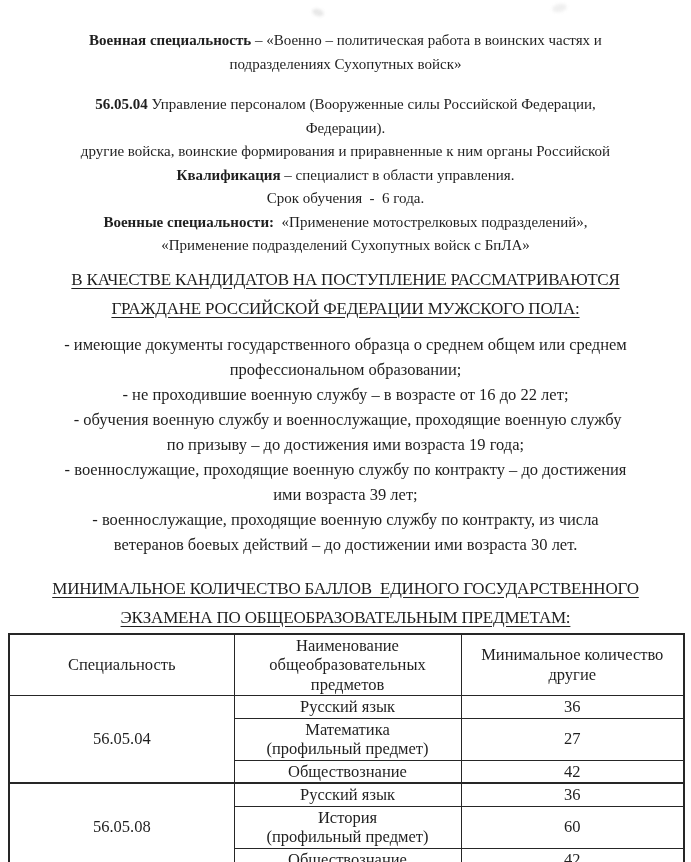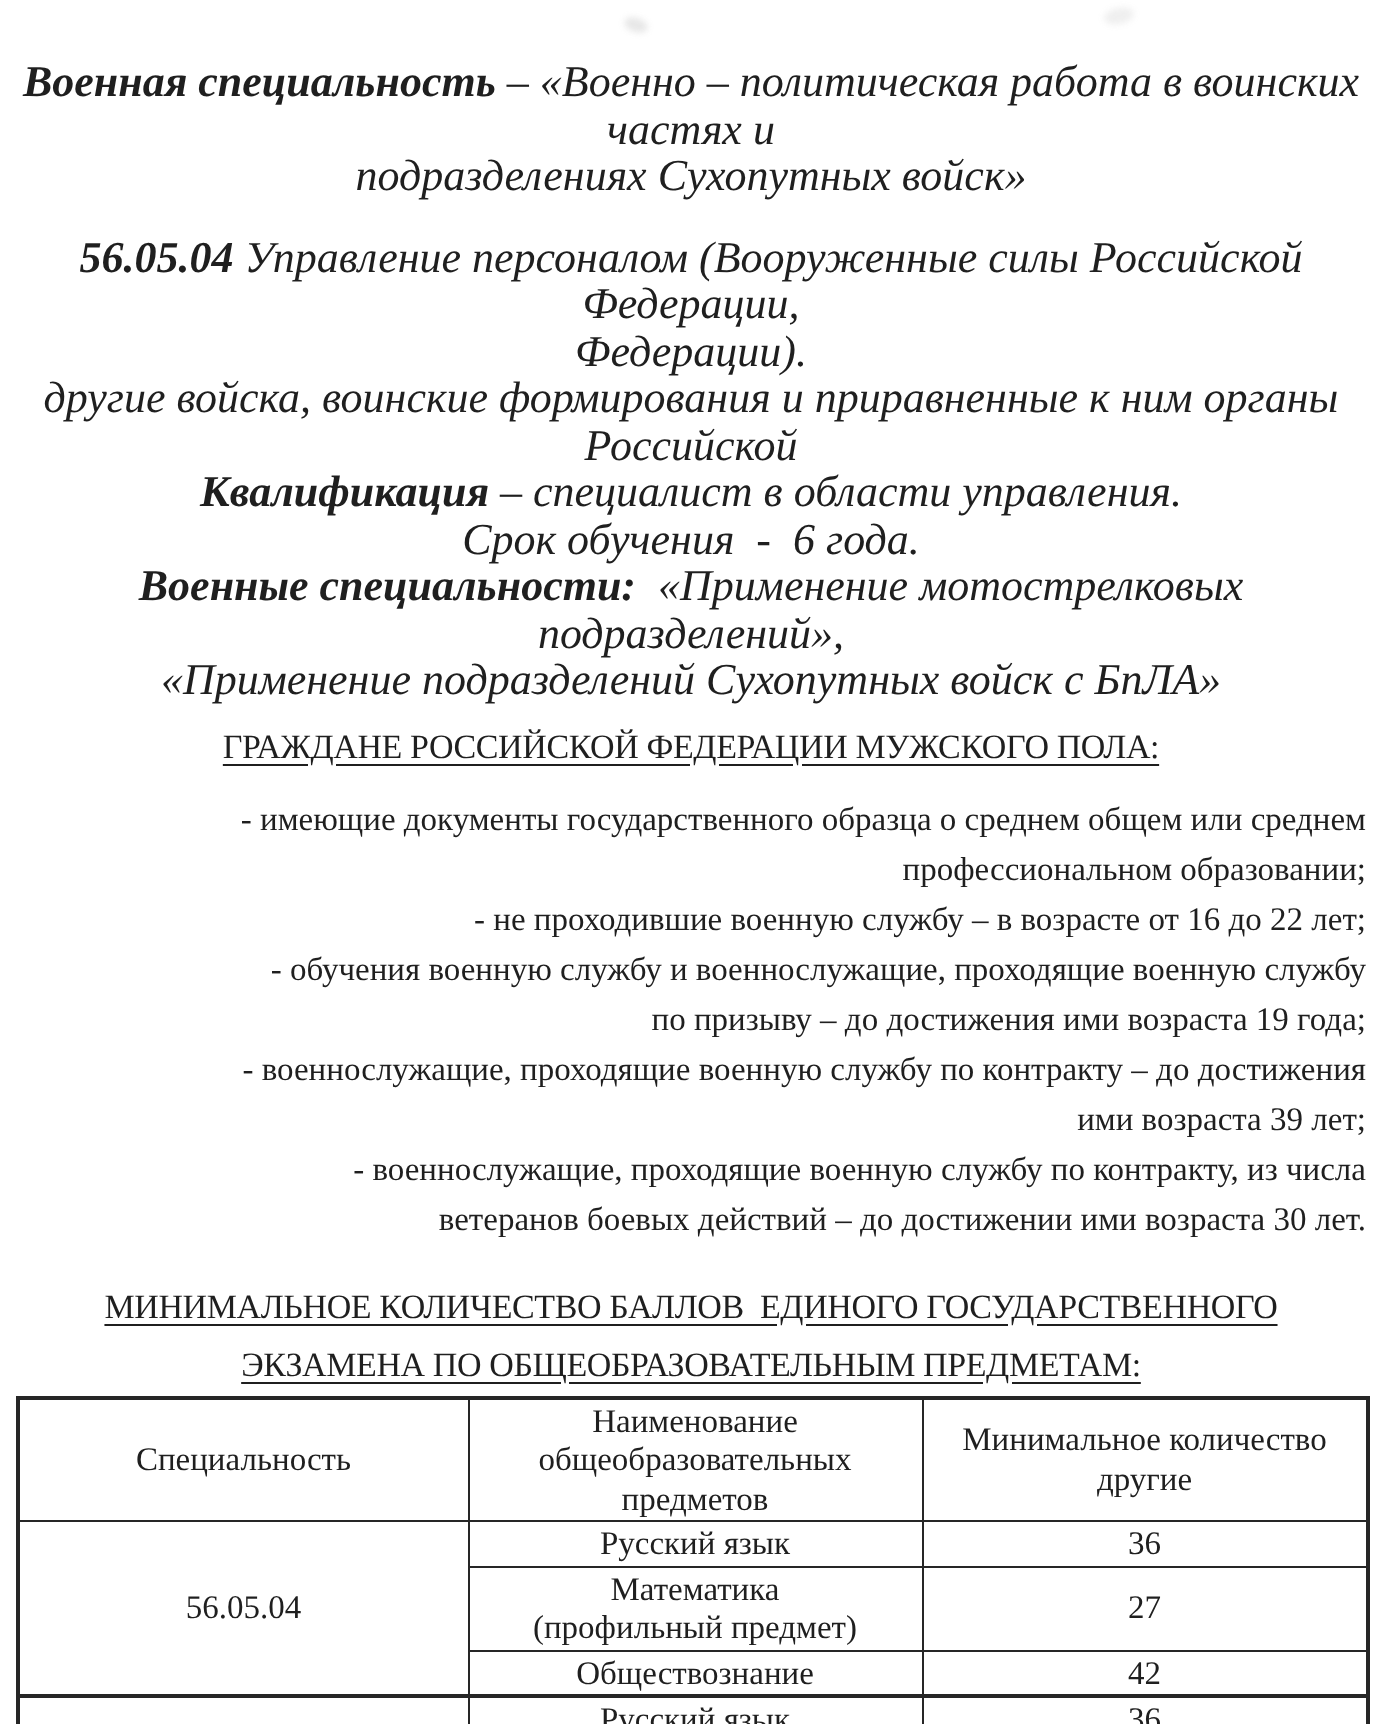--- a/index.html
+++ b/index.html
@@ -8,33 +8,33 @@
     position: relative; overflow: hidden;
     font-family: "Liberation Serif", "DejaVu Serif", serif;
     color: #1f1f1f;
     -webkit-font-smoothing: antialiased;
   }
   .page { padding: 29px 8px 0 8px; }
 
   p { margin: 0; white-space: pre-wrap; }
   .line { display: block; white-space: pre-wrap; }
 
-  .intro { text-align: center; font-size: 22px; line-height: 23.5px; font-style: italic; }
+  .intro { text-align: center; font-size: 15px; line-height: 23.5px; }
   .intro .p1 { margin-bottom: 17px; }
   .intro b { font-weight: bold; }
 
   .heading {
     text-align: center; font-size: 17px; line-height: 29px;
     letter-spacing: -0.2px;
   }
   .heading .line { text-decoration: underline; text-underline-offset: 3px; }
   .h-candidates { margin-top: 7px; margin-bottom: 9px; }
   .h-scores { margin-top: 17px; margin-bottom: 1px; }
 
-  .list { text-align: right; font-size: 16.5px; line-height: 25px; font-family: Liberation Serif, serif; }
+  .list { text-align: center; font-size: 16.5px; line-height: 25px; font-family: Liberation Serif, serif; }
 
   table {
     border-collapse: collapse; table-layout: fixed;
     width: 675px; margin: 0 auto;
     font-size: 16.5px; line-height: 19.5px;
     border: 2px solid #262626;
   }
   th, td {
     border: 1px solid #262626;
     text-align: center; vertical-align: middle;
@@ -65,20 +65,21 @@
     <p><span class="line"><b>56.05.04</b><span> Управление персоналом (Вооруженные силы Российской Федерации,</span></span><span class="line">Федерации).</span><span class="line">другие войска, воинские формирования и приравненные к ним органы Российской</span></p>
 
     <p><b>Квалификация</b><span> – специалист в области управления.</span></p>
 
     <p>Срок обучения  -  6 года.</p>
 
     <p><span class="line"><b>Военные специальности:</b><span>  «Применение мотострелковых подразделений»,</span></span><span class="line">«Применение подразделений Сухопутных войск с БпЛА»</span></p>
   </div>
 
   <div class="heading h-candidates">
+    <span class="line">В КАЧЕСТВЕ КАНДИДАТОВ НА ПОСТУПЛЕНИЕ РАССМАТРИВАЮТСЯ</span>
     <span class="line">ГРАЖДАНЕ РОССИЙСКОЙ ФЕДЕРАЦИИ МУЖСКОГО ПОЛА:</span>
   </div>
 
   <div class="list">
     <p><span class="line">- имеющие документы государственного образца о среднем общем или среднем</span><span class="line">профессиональном образовании;</span></p>
     <p><span class="line">- не проходившие военную службу – в возрасте от 16 до 22 лет;</span></p>
     <p><span class="line"> - обучения военную службу и военнослужащие, проходящие военную службу</span><span class="line">по призыву – до достижения ими возраста 19 года;</span></p>
     <p><span class="line">- военнослужащие, проходящие военную службу по контракту – до достижения</span><span class="line">ими возраста 39 лет;</span></p>
     <p><span class="line">- военнослужащие, проходящие военную службу по контракту, из числа</span><span class="line">ветеранов боевых действий – до достижении ими возраста 30 лет.</span></p>
   </div>

